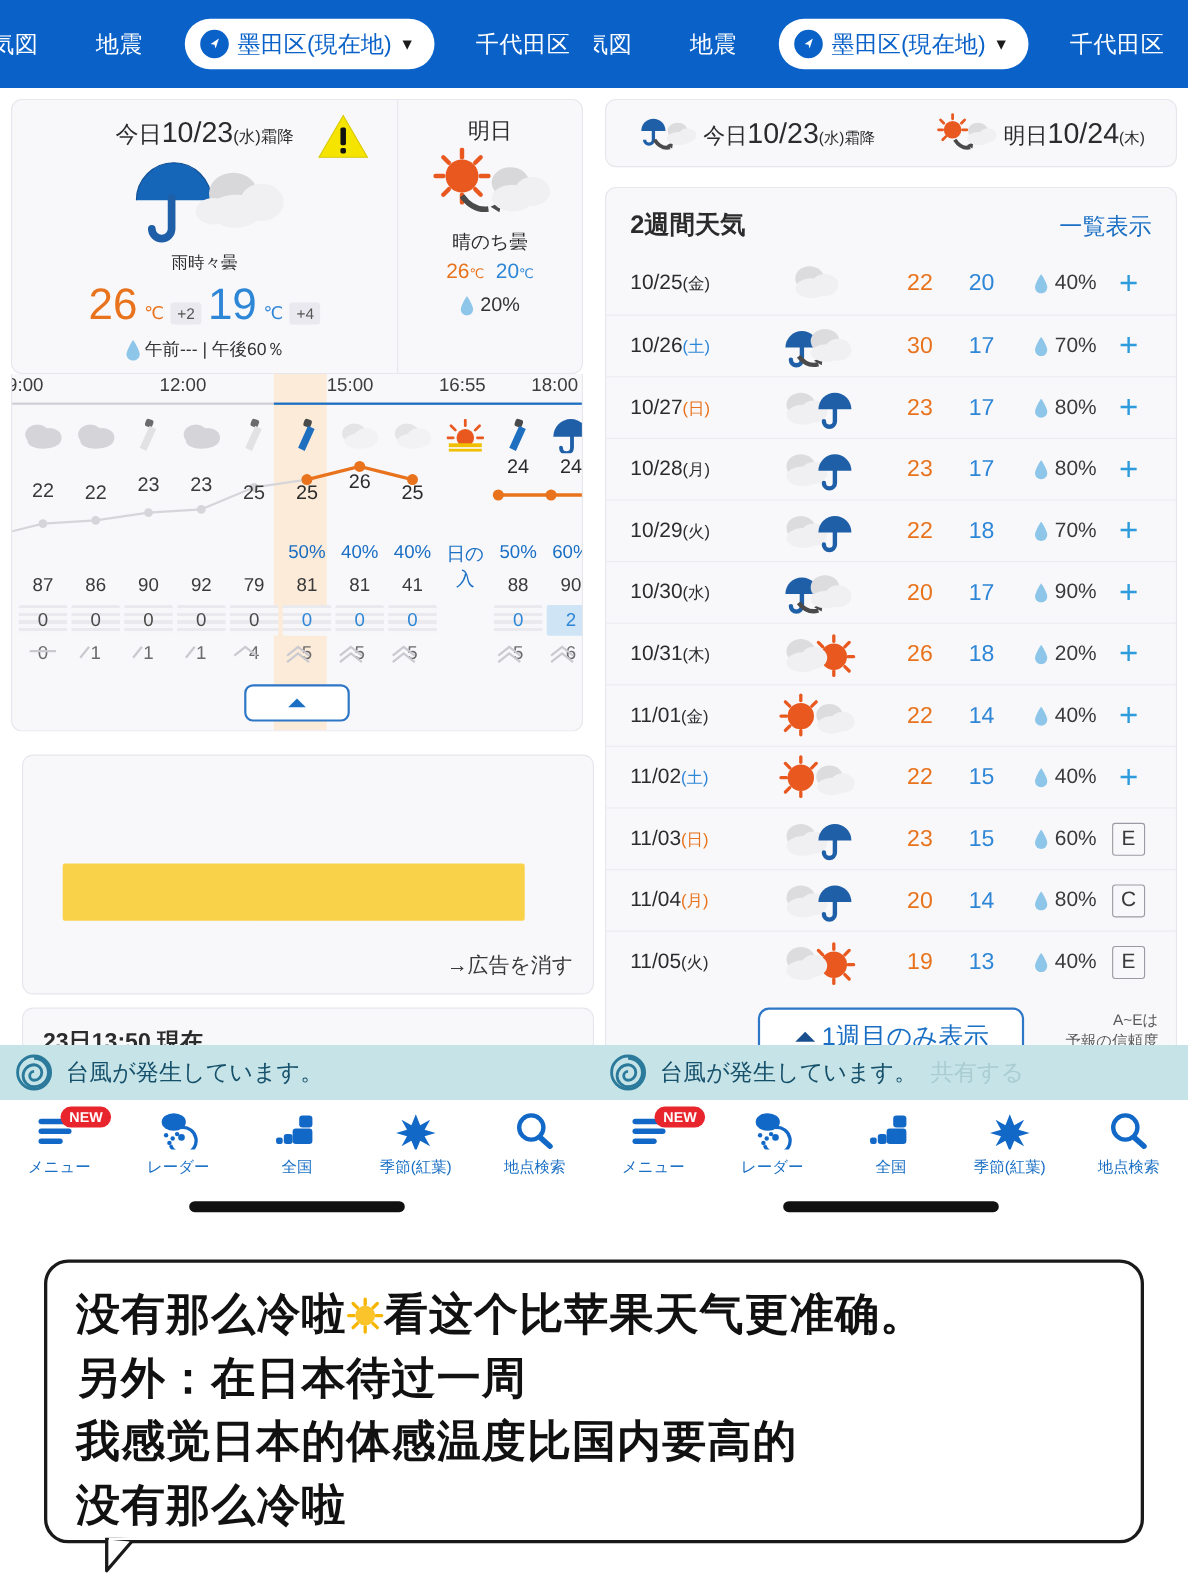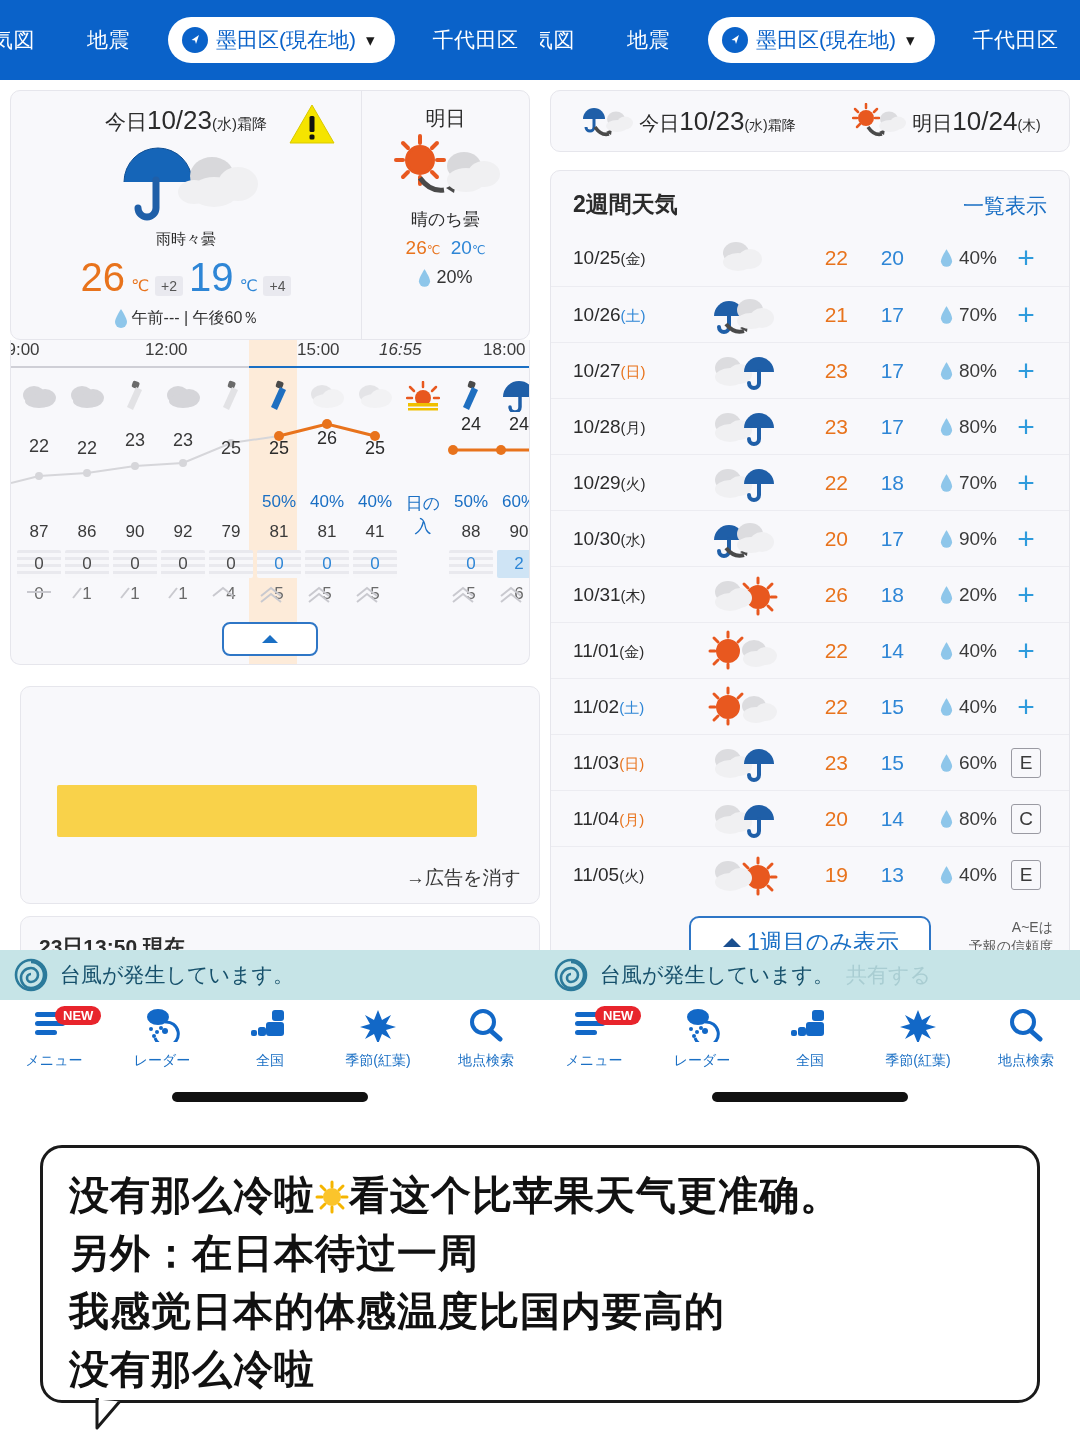--- a/index.html
+++ b/index.html
@@ -158,21 +158,21 @@
   }
   .typhoon .txt { font-size:21px; color:#16506b; }
 
   
   .tabbar {
     position:absolute; left:0; right:0; bottom:0; height:120px; background:#ffffff;
   }
   .tabs { display:flex; height:86px; padding-top:8px; }
   .tab { flex:1; display:flex; flex-direction:column; align-items:center; justify-content:flex-start; gap:4px; position:relative; }
   .tab .tlabel { font-size:14px; color:#1a6fc4; }
-  .tab .ticon { height:40px; display:flex; justify-content:center; position:relative; }
+  .tab .ticon { height:40px; display:flex; align-items:center; justify-content:center; position:relative; }
   .new-badge {
     position:absolute; left:22px; top:-2px; background:#e8242c; color:#fff;
     font-size:13px; font-weight:bold; border-radius:12px; padding:2px 8px;
   }
   .home-ind { position:absolute; left:50%; transform:translateX(-50%); bottom:18px; width:196px; height:10px; background:#111; border-radius:6px; }
 
   
   .bubble {
     position:absolute; left:40px; top:1145px; width:1000px; height:258px;
     border:3px solid #1a1a1a; border-radius:22px; background:#fff;
@@ -287,21 +287,21 @@
       </div>
     </div>
   </div>
 
   <div style="position:absolute;left:10px;top:340px;width:520px;height:325px;background:#f8f8fb;border-left:1px solid #e6e6ec;border-right:1px solid #e6e6ec;border-bottom:1px solid #e6e6ec;border-radius:0 0 10px 10px;overflow:hidden;">
     <div class="now-band" style="left:238px;width:48px;"></div>
     <div class="hl-times">
       <span style="left:-14px;">09:00</span>
       <span style="left:134px;">12:00</span>
       <span style="left:286px;">15:00</span>
-      <span style="left:368px;font-style:italic;">16:55</span>
+      <span style="left:388px;">16:55</span>
       <span style="left:472px;">18:00</span>
     </div>
     <div class="hl-rule"></div>
     <div class="hl-rule-on" style="left:238px;right:0;"></div>
 
     <svg style="position:absolute;left:0;top:28px;" width="520" height="140">
       <polyline points="0,115 28,108 76,105 124,98 172,95 220,75 268,68" fill="none" stroke="#d6d6da" stroke-width="2"></polyline>
       <g fill="#d6d6da">
         <circle cx="28" cy="108" r="4"></circle>
           <circle cx="76" cy="105" r="4"></circle>
@@ -685,21 +685,21 @@
             <svg width="82" height="42" viewBox="0 0 76 42">
               <path d="M8 22 a15 15 0 0 1 30 0 z" fill="#1f5fa8"></path>
               <path d="M23 21 v12 a5 5 0 0 1 -10 0" fill="none" stroke="#1f5fa8" stroke-width="4" stroke-linecap="round"></path>
               <path d="M20 30 q8 10 18 7" fill="none" stroke="#4a4a4a" stroke-width="4"></path>
               <path d="M34 34 l8 -4 l-1 8 z" fill="#4a4a4a"></path>
               <ellipse cx="44" cy="16" rx="13" ry="11" fill="#dcdcdf"></ellipse>
               <ellipse cx="56" cy="24" rx="12" ry="10" fill="#f0f0f2"></ellipse>
               <ellipse cx="45" cy="27" rx="14" ry="8" fill="#f0f0f2"></ellipse>
             </svg>
           </div>
-          <div class="wr-hi">21</div>
+          <div class="wr-hi">30</div>
           <div class="wr-lo">17</div>
           <div class="wr-pop">
             <svg width="13" height="18" viewBox="0 0 14 19">
               <path d="M7 0 C7 0 13 9 13 13 A6 6 0 0 1 1 13 C1 9 7 0 7 0Z" fill="#8ec6ea"></path>
             </svg>
             <span>70%</span>
           </div>
           <div class="wr-act"><span class="wr-plus">+</span></div>
         </div>
         <div class="week-row">

